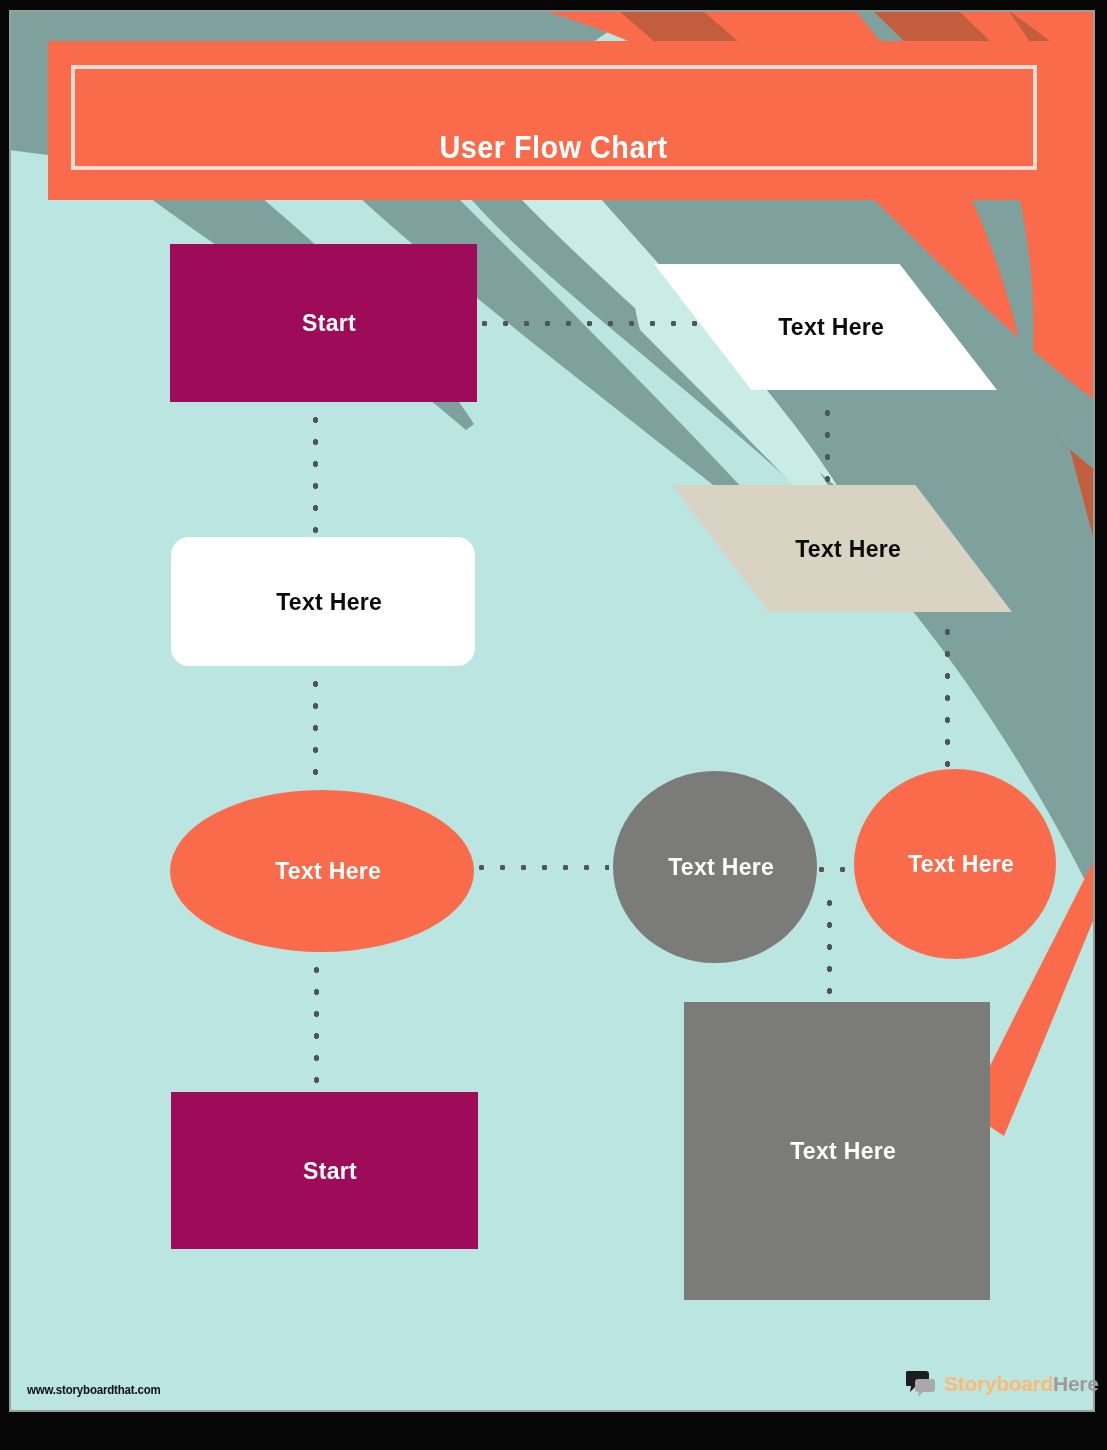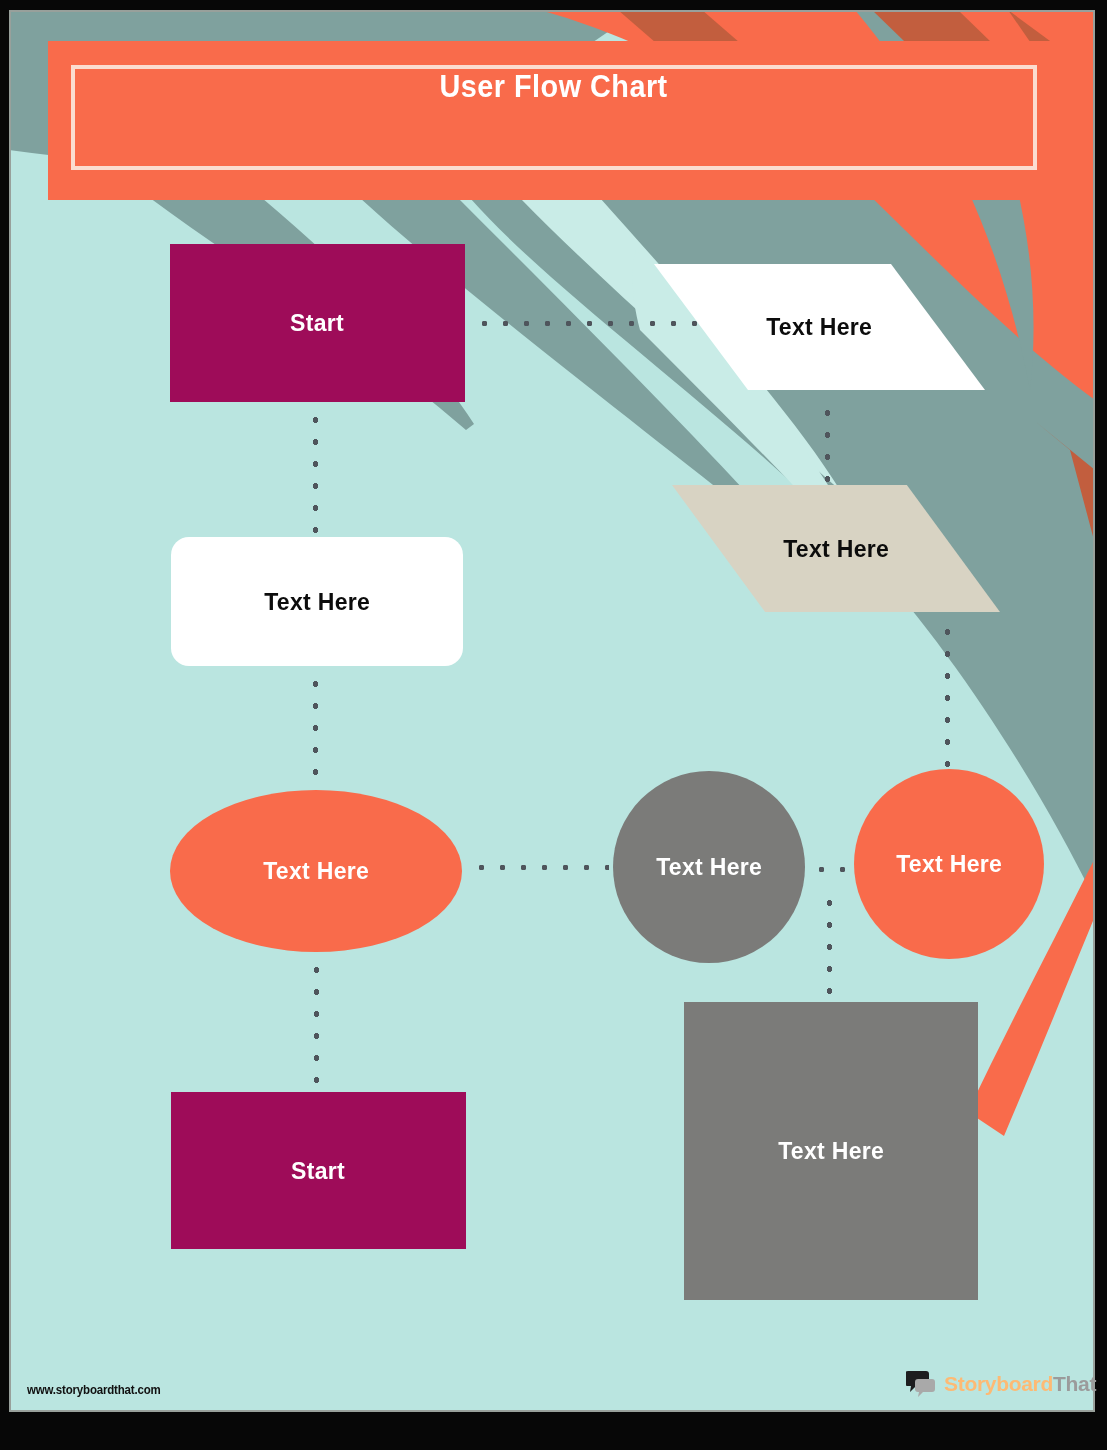--- a/index.html
+++ b/index.html
@@ -5,27 +5,27 @@
   html,body{margin:0;padding:0;}
   body{
     width:1107px;height:1450px;position:relative;overflow:hidden;
     background:#070707;
     font-family:"Liberation Sans", sans-serif;
   }
   #stage{position:absolute;left:0;top:0;width:1107px;height:1450px;}
   #bg-art{position:absolute;left:0;top:0;}
   .node{
     position:absolute;display:flex;align-items:center;justify-content:center;
-    font-weight:bold;font-size:24px;letter-spacing:0.3px;
+    font-weight:bold;font-size:24px;letter-spacing:0.3px;padding-left:12px;
   }
   .node .lbl{transform:scaleX(0.96);}
   .banner-frame{
     position:absolute;left:71px;top:65px;width:958px;height:97px;
     border:4px solid #FBDCD0;
-    display:flex;align-items:flex-start;justify-content:center;
+    display:flex;align-items:flex-end;justify-content:center;
   }
   .banner-title{
     color:#ffffff;font-weight:bold;font-size:31px;letter-spacing:0.5px;
     transform:scaleX(0.93);white-space:nowrap;
   }
   .dots-h{position:absolute;height:7px;
     background-image:radial-gradient(circle,#4F555C 2.7px,rgba(0,0,0,0) 3px);
     background-size:21px 7px;background-repeat:repeat-x;background-position:4px center;}
   .dots-v{position:absolute;width:7px;
     background-image:radial-gradient(circle,#4F555C 2.7px,rgba(0,0,0,0) 3px);
@@ -134,16 +134,16 @@
 
   <div class="footer-url">www.storyboardthat.com</div>
 
   <div class="logo">
     <span style="display:inline-block;width:32px;height:30px;">
       <svg width="32" height="30" viewBox="0 0 32 30">
         <path d="M2,2 h18 a3,3 0 0 1 3,3 v9 a3,3 0 0 1 -3,3 h-10 l-6,6 l1,-6 h-3 a3,3 0 0 1 -3,-3 v-9 a3,3 0 0 1 3,-3 Z" fill="#1D1D1F"></path>
         <path d="M12,10 h14 a3,3 0 0 1 3,3 v7 a3,3 0 0 1 -3,3 h-9 l-5,5 l1,-5 h-1 a3,3 0 0 1 -3,-3 v-7 a3,3 0 0 1 3,-3 Z" fill="#A9A9A9"></path>
       </svg>
     </span>
-    <span class="logo-text"><span class="primary">Storyboard</span><span class="secondary">That</span></span>
+    <span class="logo-text"><span class="primary">Storyboard</span><span class="secondary">Here</span></span>
   </div>
 
 </div>
 
 </body></html>

